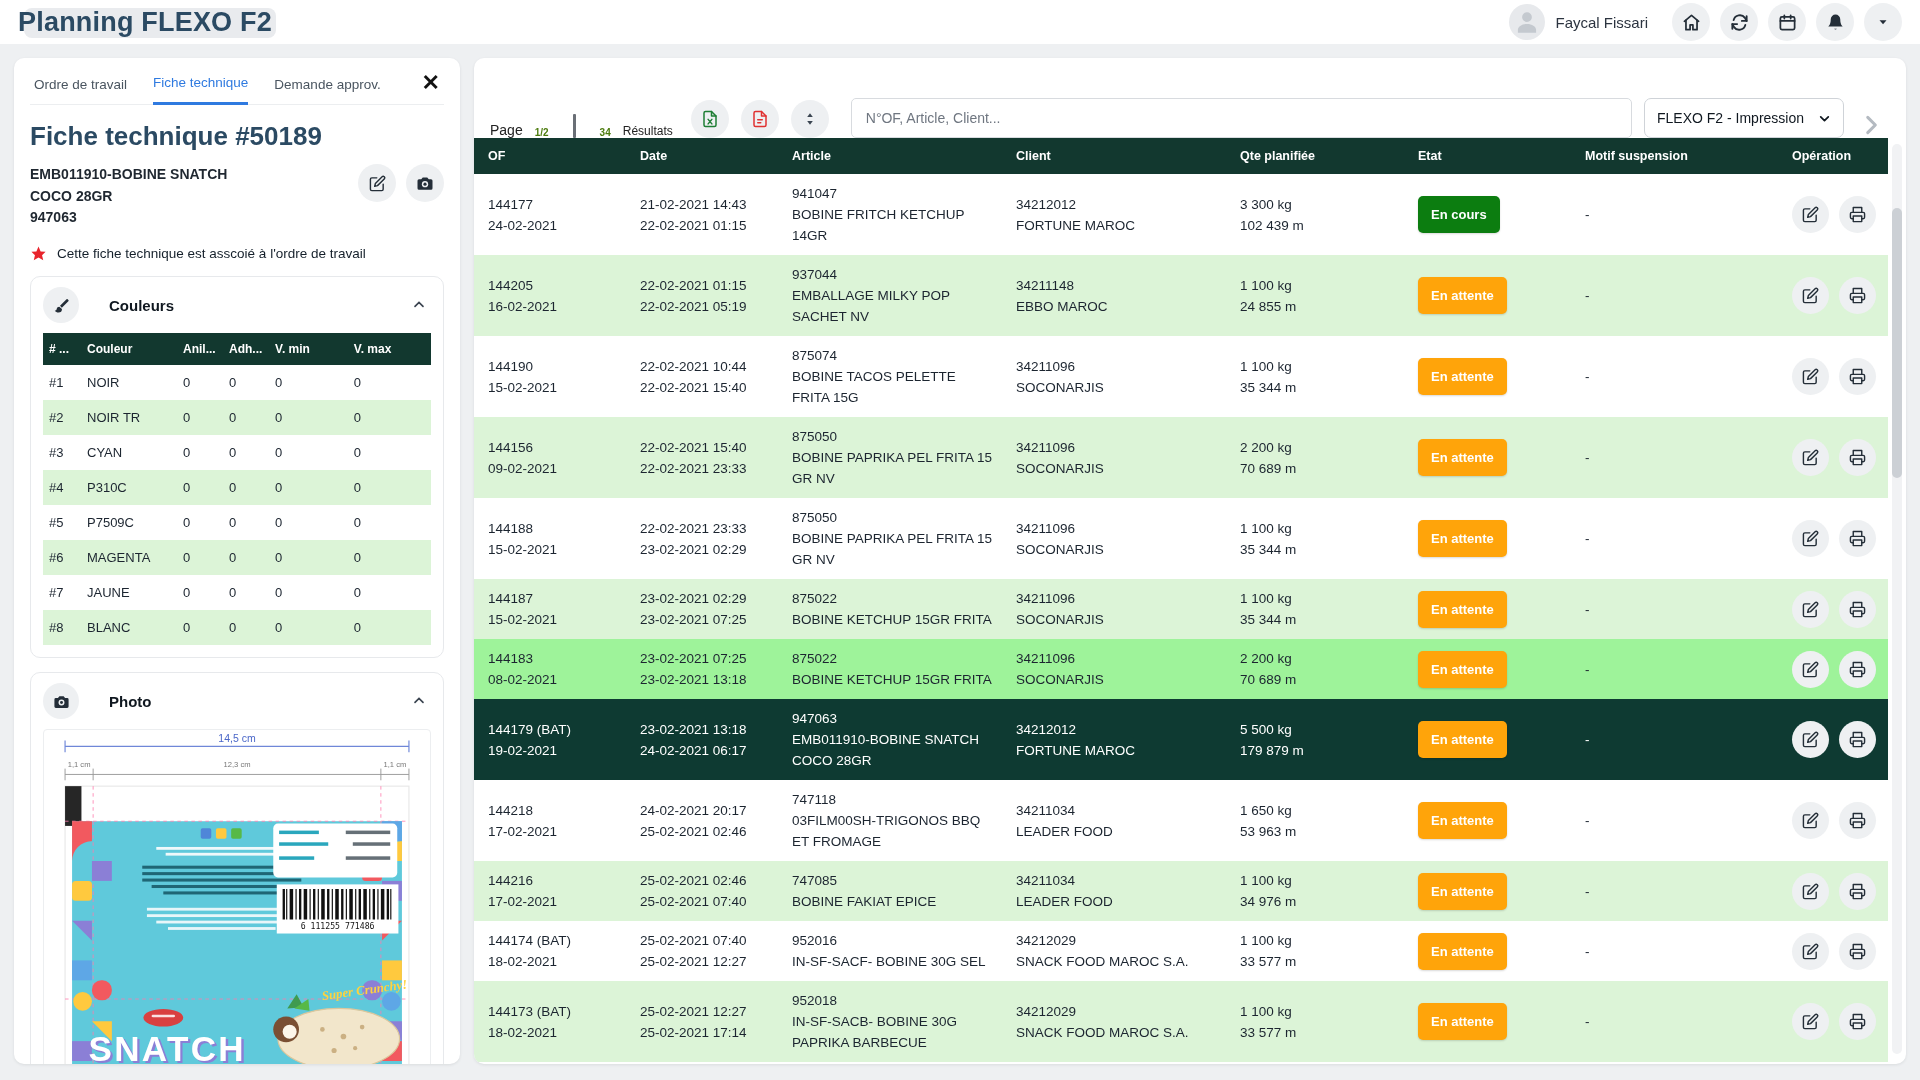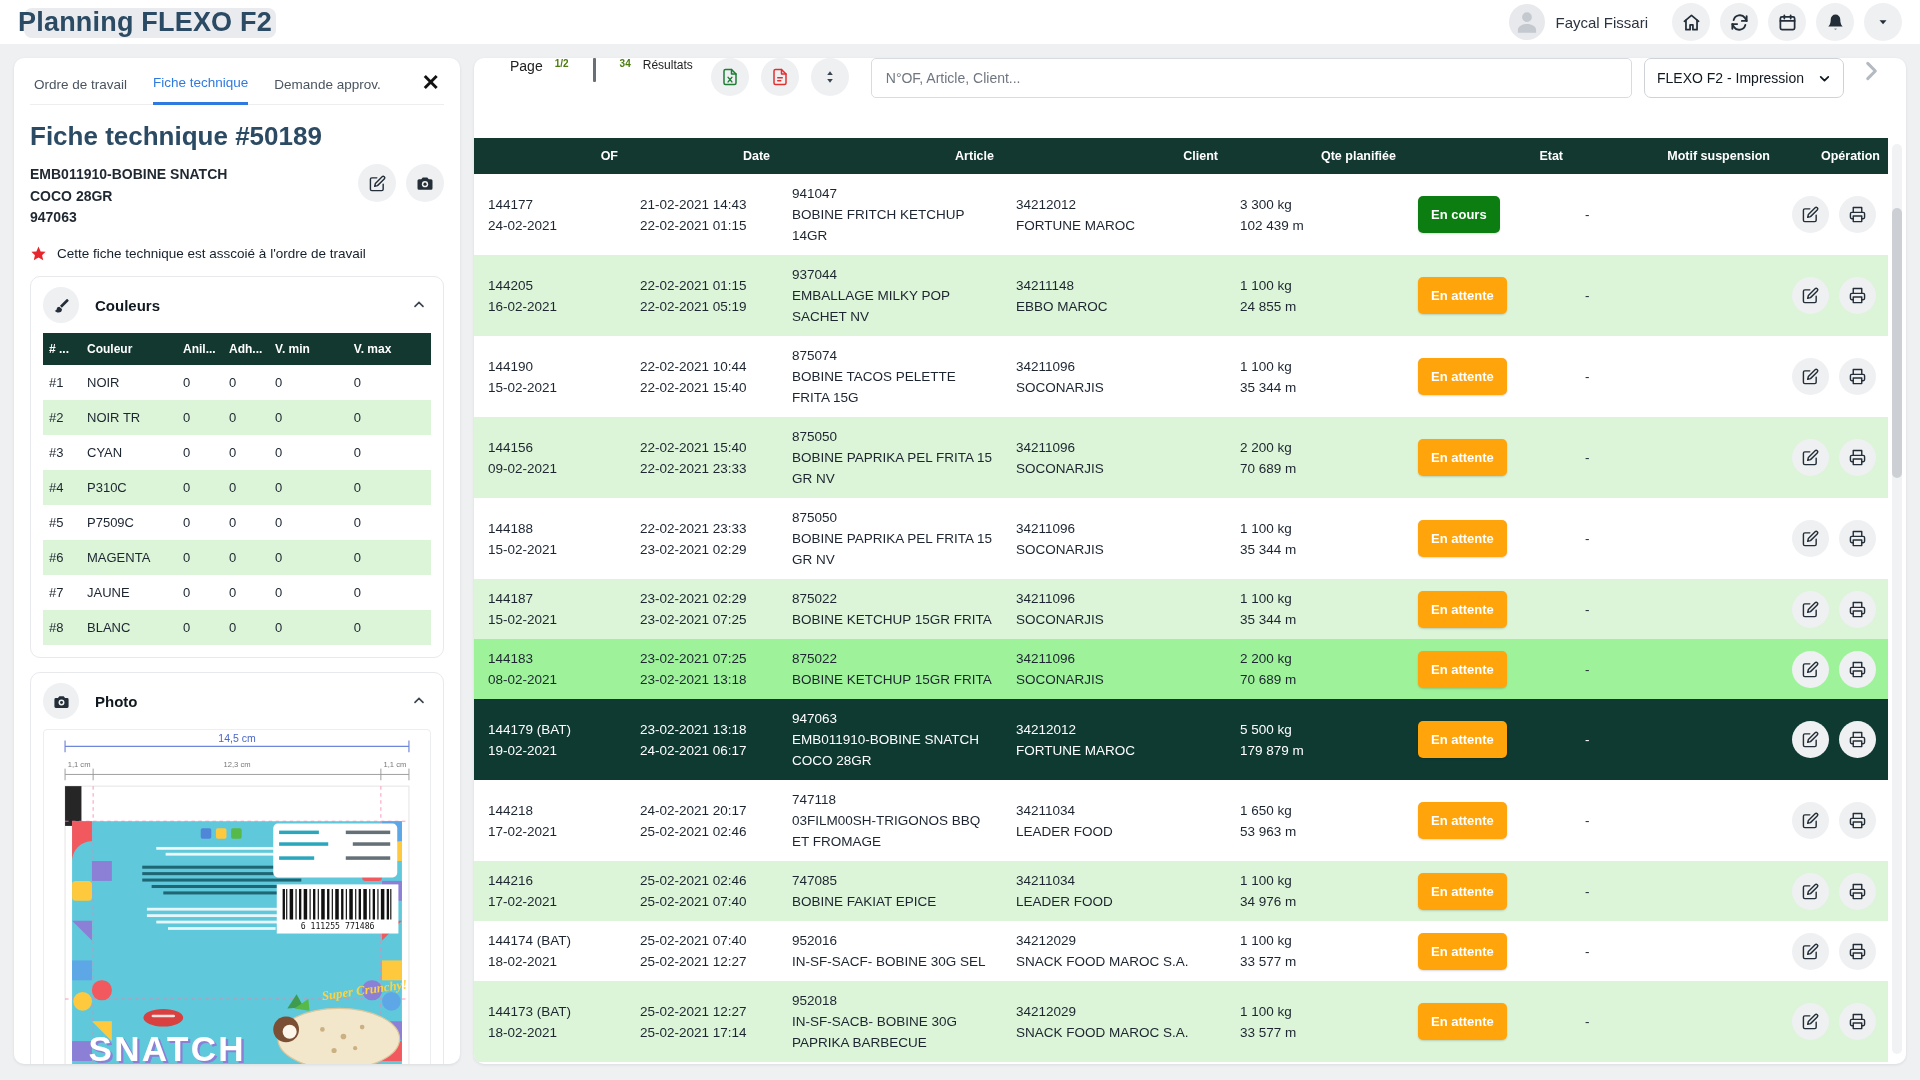--- a/index.html
+++ b/index.html
@@ -49,56 +49,56 @@
     color:#111;cursor:pointer;line-height:1;padding:0 0 10px;}
   .fiche-title{margin:16px 0 12px;font-size:26px;font-weight:bold;color:var(--title-navy);}
   .product-row{display:flex;justify-content:space-between;align-items:flex-start;}
   .product-name{font-size:14px;font-weight:bold;color:#1f2730;width:238px;line-height:1.55;}
   .prod-actions{display:flex;gap:10px;}
   .circle-btn{width:38px;height:38px;border-radius:50%;background:#eef0f2;border:none;
     color:#242e38;display:flex;align-items:center;justify-content:center;cursor:pointer;padding:0;}
   .assoc-note{display:flex;align-items:center;gap:10px;font-size:13.5px;color:#15202b;
     margin:16px 0 4px;}
   .box{border:1px solid #e7e9ec;border-radius:10px;padding:10px 12px 12px;margin-top:14px;}
-  .box-head{display:flex;align-items:center;gap:16px;}
+  .box-head{display:flex;align-items:center;gap:30px;}
   .icon-circle{width:36px;height:36px;border-radius:50%;background:#eef0f2;
     color:#242e38;display:flex;align-items:center;justify-content:center;flex:none;}
   .box-title{font-weight:bold;font-size:15px;color:#101820;flex:1;}
   .collapse-btn{background:none;border:none;color:#3a4450;cursor:pointer;padding:4px;}
   table.couleurs{width:100%;border-collapse:collapse;margin-top:10px;}
   table.couleurs th{background:var(--dark-teal);color:#fff;font-size:12px;text-align:left;
     padding:9px 6px;font-weight:bold;white-space:nowrap;}
   table.couleurs td{padding:10px 6px;font-size:13px;color:#1c2530;}
   table.couleurs tr.alt{background:var(--row-alt);}
   table.couleurs th:nth-child(1){width:38px;}
   table.couleurs th:nth-child(2){width:96px;}
   table.couleurs th:nth-child(3),table.couleurs th:nth-child(4){width:46px;}
   .photo-frame{margin-top:10px;border:1px solid #eceef0;border-radius:4px;overflow:hidden;}
   .photo-frame svg{width:100%;height:auto;}
 
   
   .main{flex:1;position:relative;height:1006px;overflow:hidden;}
-  .toolbar{display:flex;align-items:flex-start;padding:0 22px 0 36px;height:80px;gap:12px;border-radius:27px;}
+  .toolbar{display:flex;align-items:flex-end;padding:0 22px 0 16px;height:80px;gap:12px;border-radius:27px;}
   .pg-label{font-size:14px;color:#222;}
   .pg-value,.results-count{font-weight:bold;font-size:10px;color:#4d7c0f;}
   .tdivider{width:3px;height:24px;background:#6a6f76;margin:0 12px;border-radius:1px;}
   .results-label{font-size:12px;color:#222;margin-right:6px;}
   .tool-circle{width:38px;height:38px;border-radius:50%;background:#eef0f2;border:none;
     display:flex;align-items:center;justify-content:center;cursor:pointer;padding:0;flex:none;}
   .search-input{flex:1;height:40px;border:1px solid #d8dbdf;border-radius:5px;
     font-size:14px;padding:0 14px;color:#333;margin-left:10px;font-family:inherit;background:#fff;}
   .search-input::placeholder{color:#6f7680;}
   .select{width:200px;height:40px;border:1px solid #cfd3d8;border-radius:7px;display:flex;
     align-items:center;justify-content:space-between;padding:0 12px;font-size:14px;
     color:#101820;cursor:pointer;flex:none;background:#fff;}
   .next-btn{background:none;border:none;color:#b4bac1;cursor:pointer;padding:0;margin-left:2px;}
 
   .tablewrap{position:absolute;top:80px;left:0;right:18px;bottom:0;overflow:hidden;}
   .thead{display:grid;grid-template-columns:var(--cols);background:var(--dark-teal);
-    color:#fff;font-size:12.5px;font-weight:bold;text-align:right;}
+    color:#fff;font-size:12.5px;font-weight:bold;}
   .thead .hc{padding:11px 8px 11px 14px;white-space:nowrap;}
   .trow{display:grid;grid-template-columns:var(--cols);align-items:center;font-size:13.5px;}
   .trow.alt{background:var(--row-alt);}
   .trow.highlight{background:var(--row-highlight);}
   .trow.selected{background:var(--selected);color:#fff;}
   .c{padding:9px 8px 9px 14px;line-height:21px;}
   .badge{display:inline-block;min-width:64px;text-align:center;padding:8px 13px;
     border-radius:5px;color:#fff;font-size:13px;font-weight:bold;box-shadow:0 1px 2px rgba(0,0,0,.15);}
   .badge.in-progress{background:var(--green);}
   .badge.waiting{background:var(--orange);}

